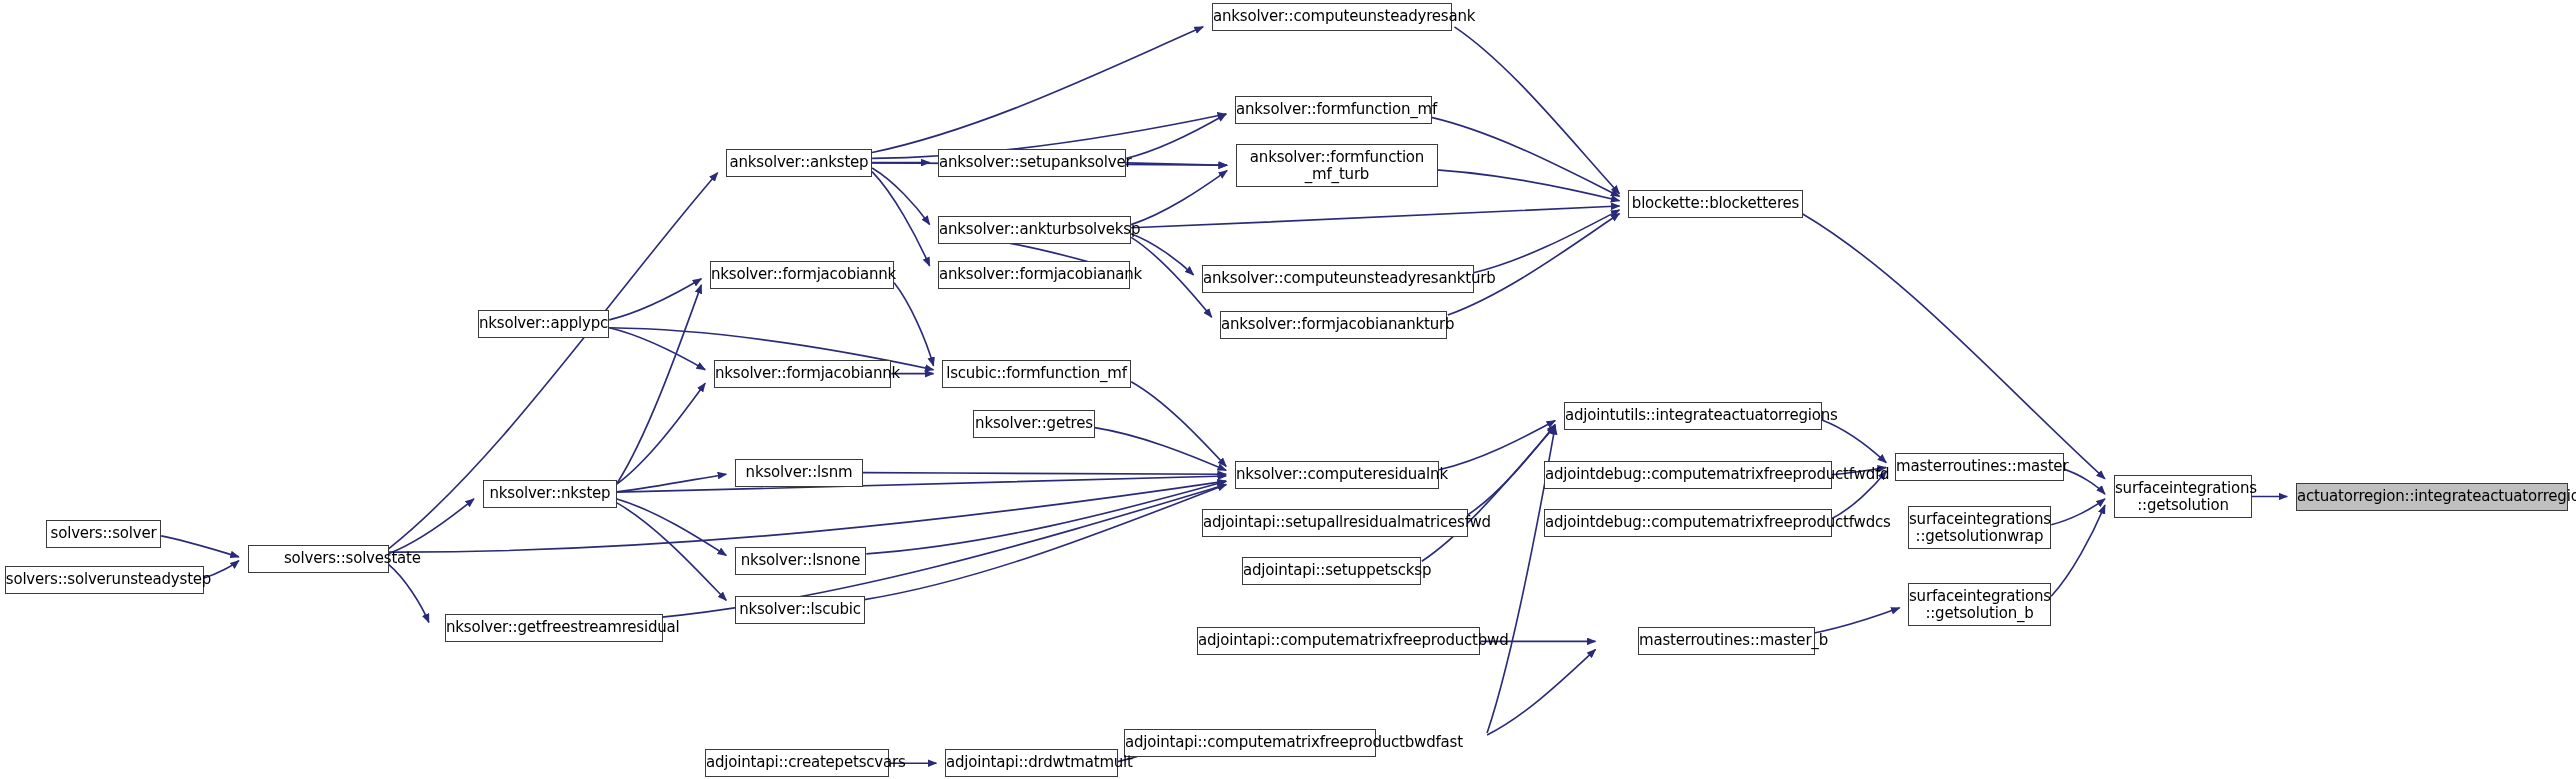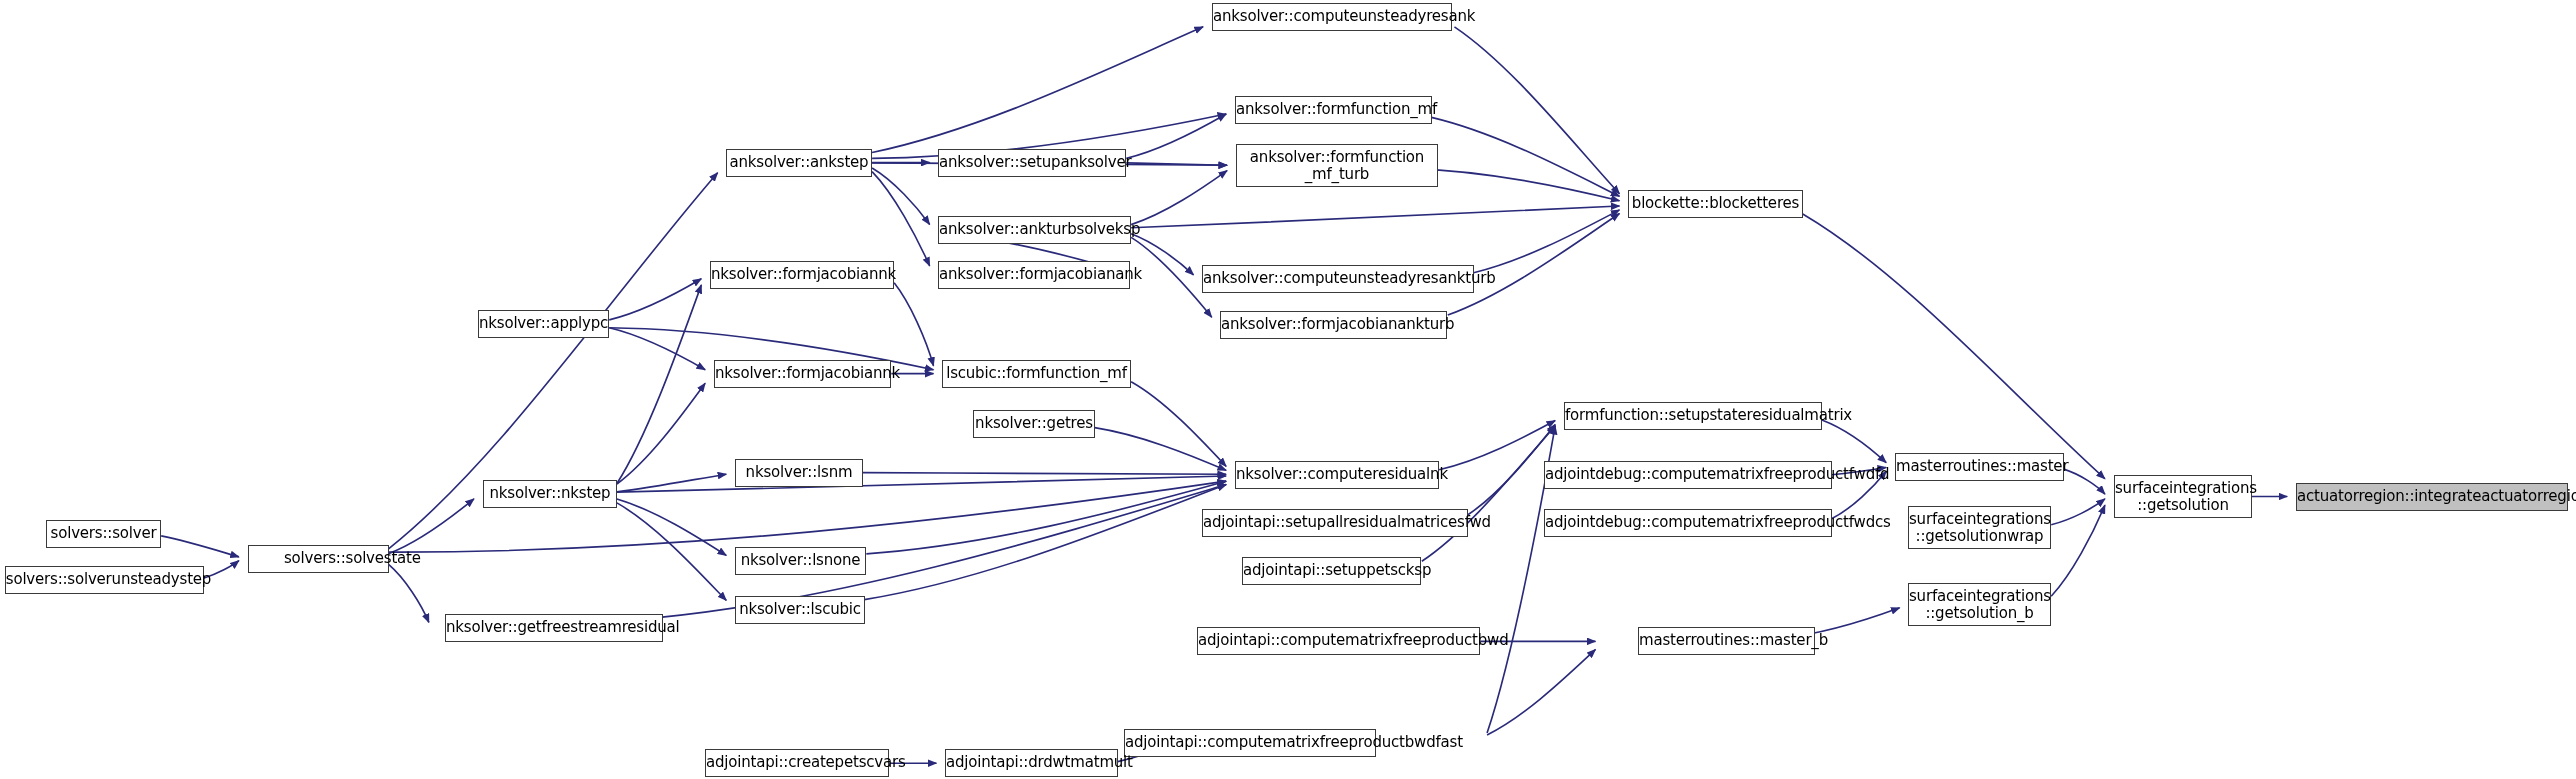--- a/index.html
+++ b/index.html
@@ -106,21 +106,21 @@
 _mf_turb</span></div>
       <div class="node" style="left: 1628px; top: 190px; width: 175px; height: 28px;"><span class="lbl">blockette::blocketteres</span></div>
       <div class="node" style="left: 938px; top: 216px; width: 193px; height: 28px;"><span class="lbl">anksolver::ankturbsolveksp</span></div>
       <div class="node" style="left: 710px; top: 261px; width: 184px; height: 28px;"><span class="lbl">nksolver::formjacobiannk</span></div>
       <div class="node" style="left: 938px; top: 261px; width: 192px; height: 28px;"><span class="lbl">anksolver::formjacobianank</span></div>
       <div class="node" style="left: 1202px; top: 265px; width: 272px; height: 28px;"><span class="lbl">anksolver::computeunsteadyresankturb</span></div>
       <div class="node" style="left: 478px; top: 310px; width: 131px; height: 28px;"><span class="lbl">nksolver::applypc</span></div>
       <div class="node" style="left: 1220px; top: 311px; width: 227px; height: 28px;"><span class="lbl">anksolver::formjacobianankturb</span></div>
       <div class="node" style="left: 714px; top: 360px; width: 177px; height: 28px;"><span class="lbl">nksolver::formjacobiannk</span></div>
       <div class="node" style="left: 942px; top: 360px; width: 189px; height: 28px;"><span class="lbl">lscubic::formfunction_mf</span></div>
-      <div class="node" style="left: 1564px; top: 402px; width: 258px; height: 28px;"><span class="lbl">formfunction::setupstateresidualmatrix</span></div>
+      <div class="node" style="left: 1564px; top: 402px; width: 258px; height: 28px;"><span class="lbl">adjointutils::integrateactuatorregions</span></div>
       <div class="node" style="left: 973px; top: 410px; width: 122px; height: 28px;"><span class="lbl">nksolver::getres</span></div>
       <div class="node" style="left: 1895px; top: 453px; width: 169px; height: 28px; text-align: center;"><span class="lbl">masterroutines::master</span></div>
       <div class="node two-line" style="left: 2114px; top: 475px; width: 138px; height: 43px;"><span class="lbl">surfaceintegrations
 ::getsolution</span></div>
       <div class="node" style="left: 1235px; top: 461px; width: 204px; height: 28px;"><span class="lbl">nksolver::computeresidualnk</span></div>
       <div class="node" style="left: 1544px; top: 461px; width: 288px; height: 28px;"><span class="lbl">adjointdebug::computematrixfreeproductfwdfd</span></div>
       <div class="node highlight" style="left: 2296px; top: 483px; width: 272px; height: 28px;"><span class="lbl">actuatorregion::integrateactuatorregions</span></div>
       <div class="node" style="left: 483px; top: 480px; width: 134px; height: 28px;"><span class="lbl">nksolver::nkstep</span></div>
       <div class="node" style="left: 735px; top: 459px; width: 128px; height: 28px;"><span class="lbl">nksolver::lsnm</span></div>
       <div class="node" style="left: 46px; top: 520px; width: 115px; height: 28px;"><span class="lbl">solvers::solver</span></div>

